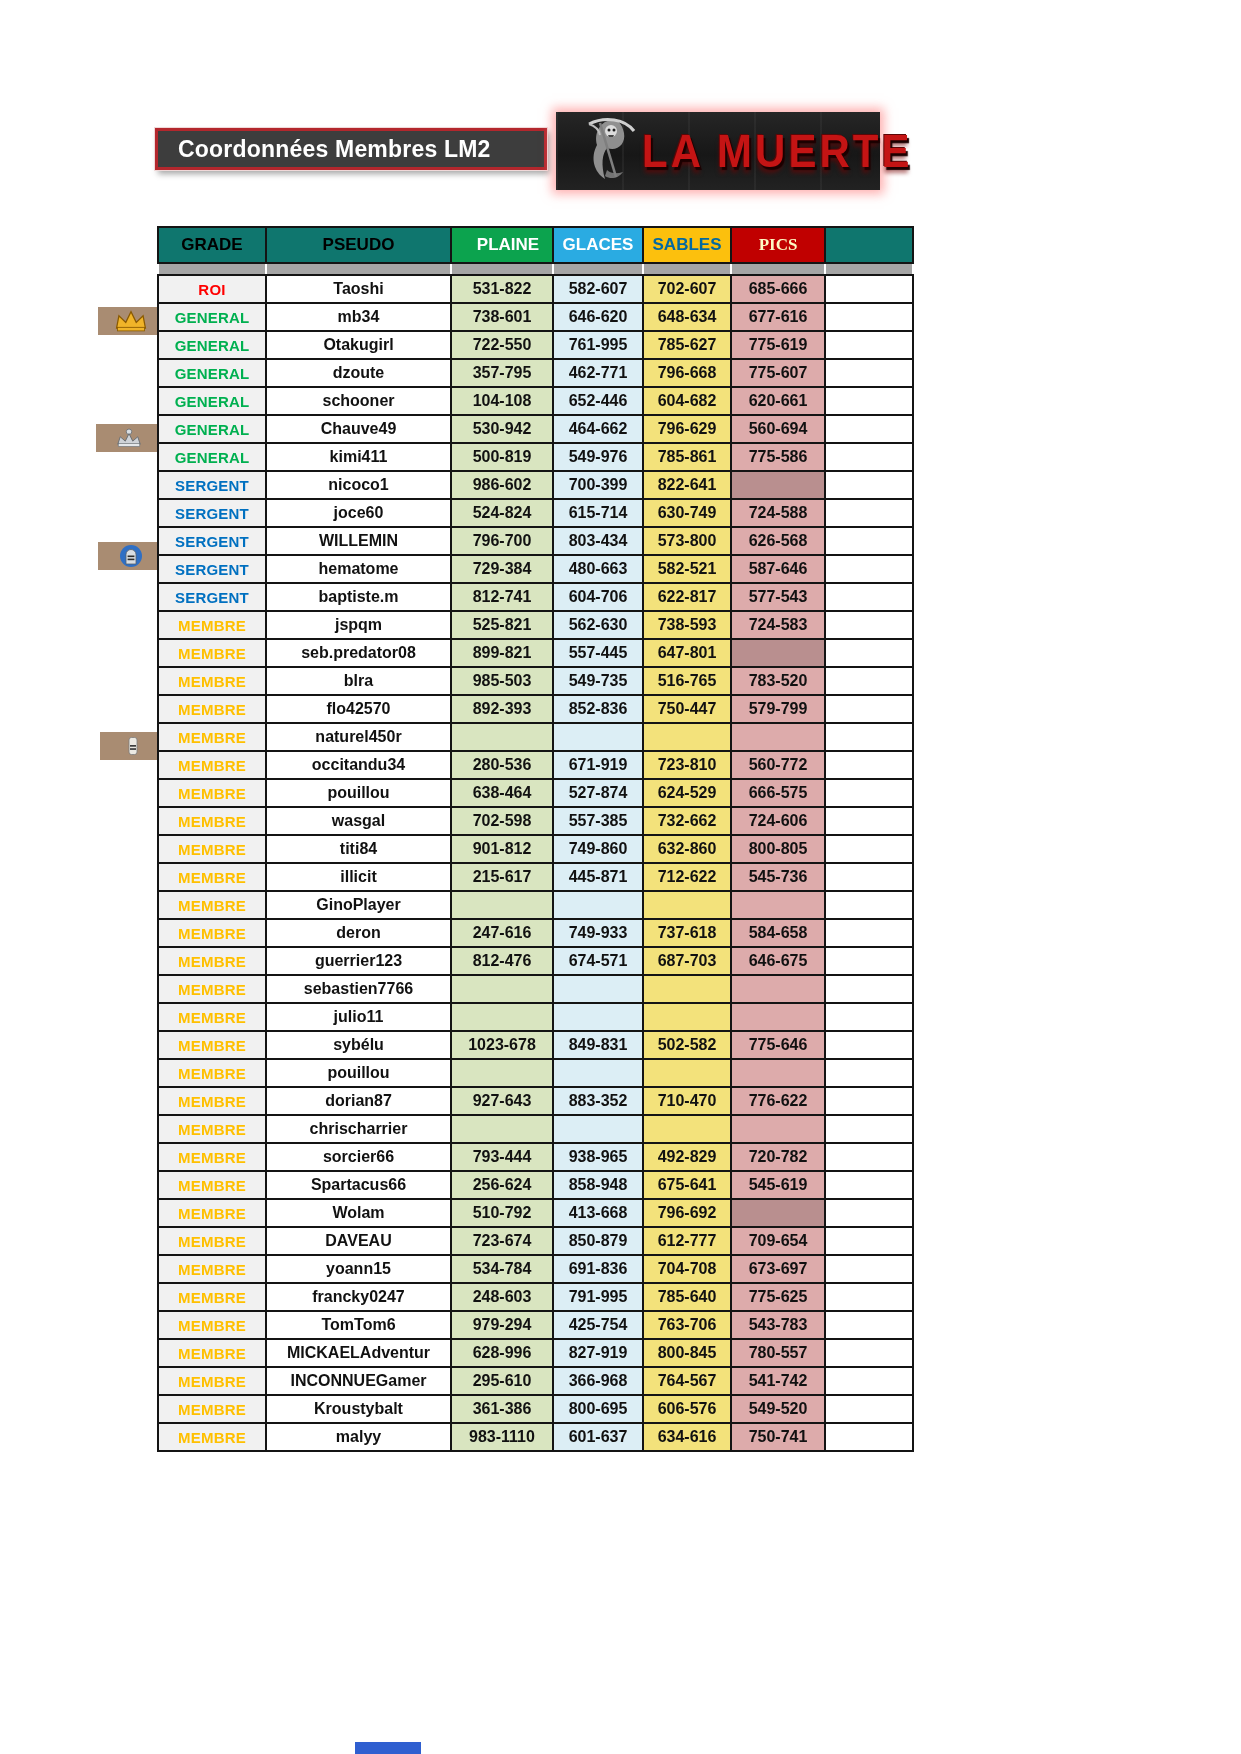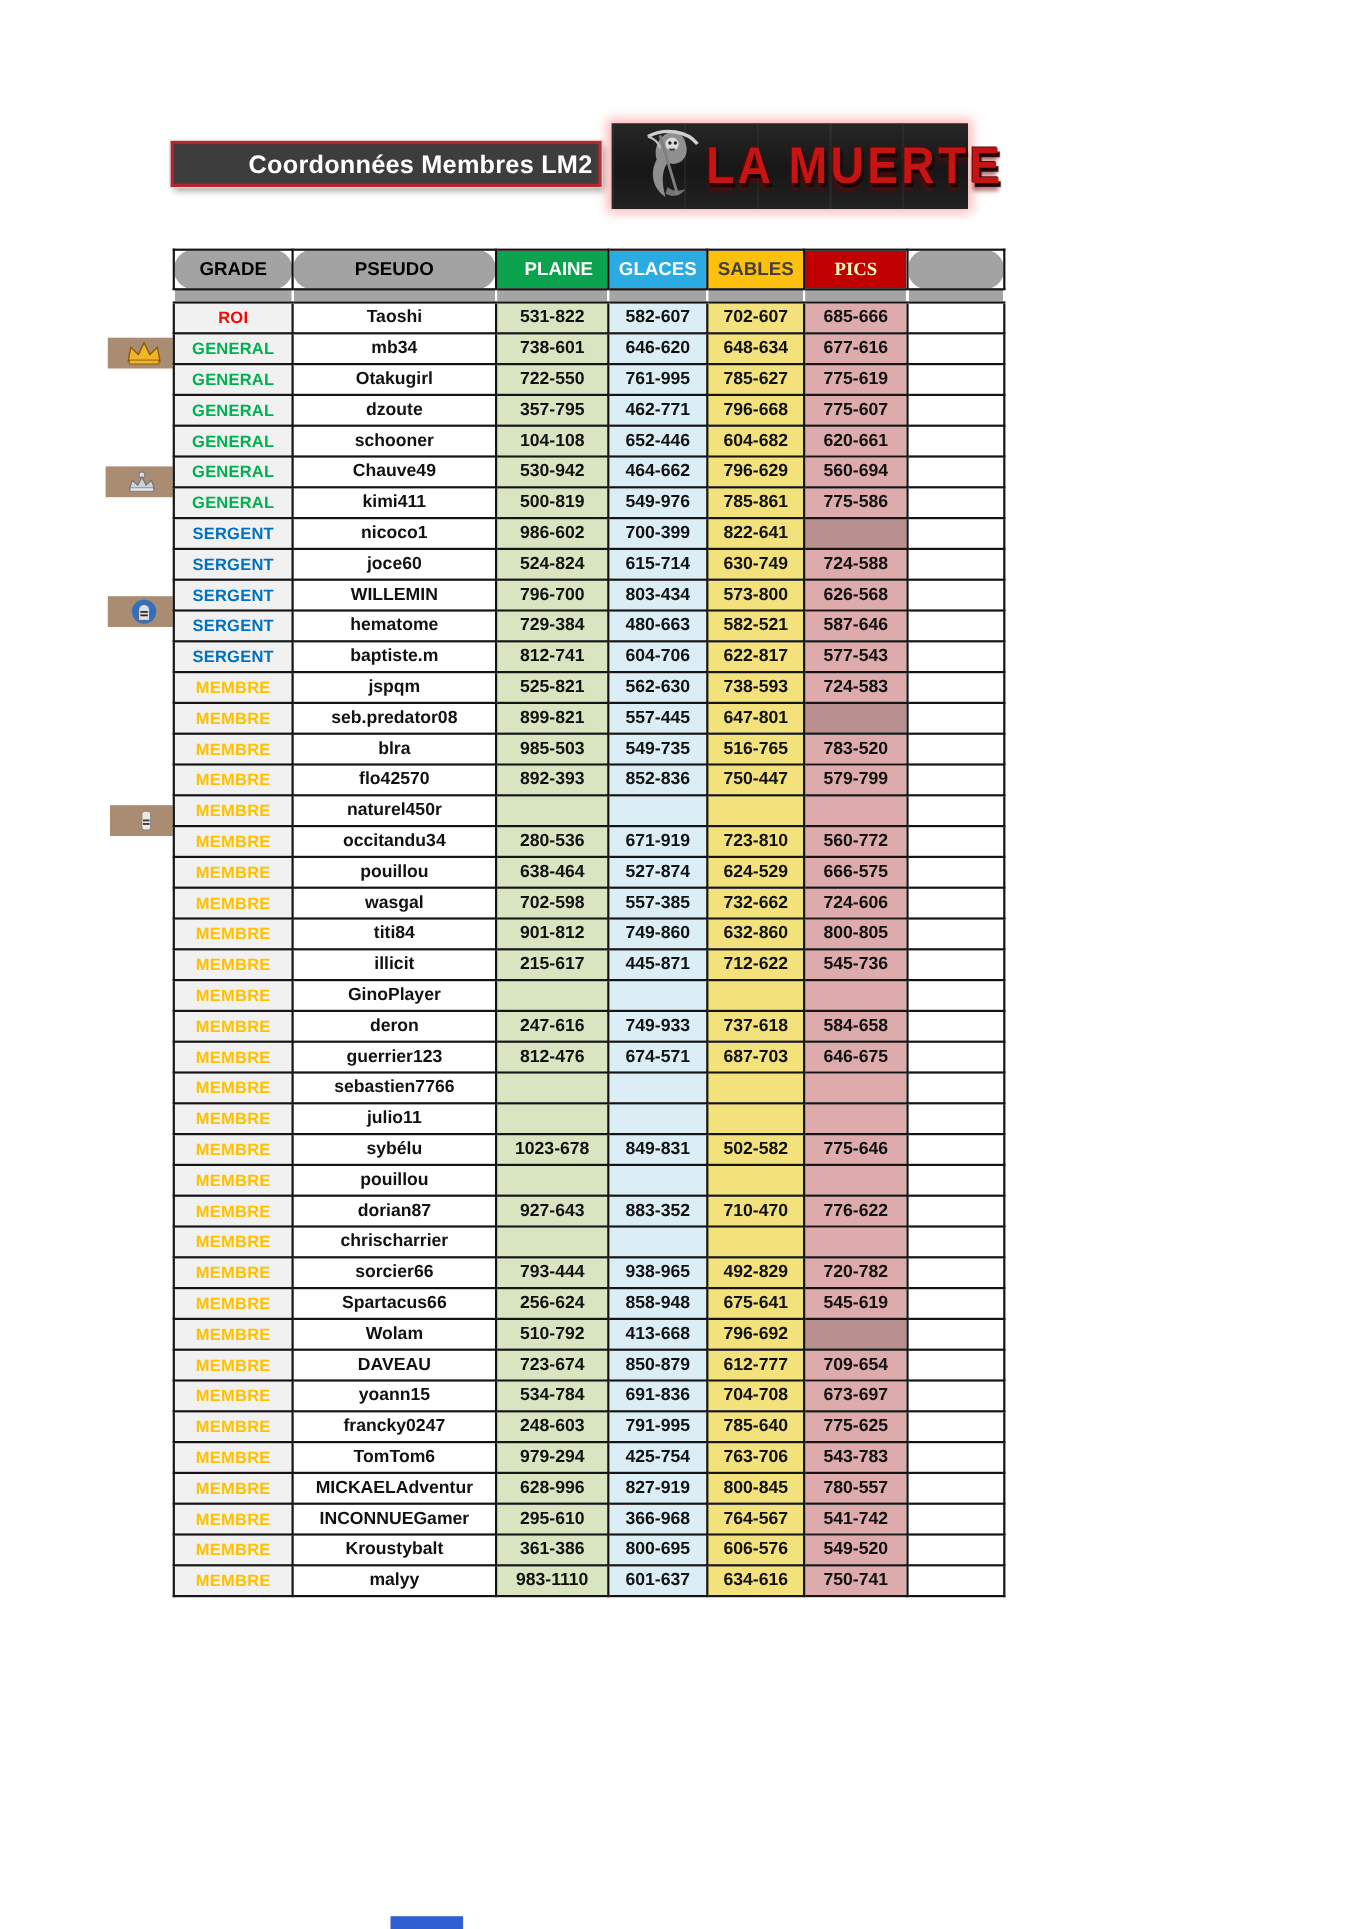--- a/index.html
+++ b/index.html
@@ -6,21 +6,21 @@
   body{font-family:"Liberation Sans",sans-serif;background:#ffffff;}
   .page{position:relative;width:1241px;height:1754px;background:#ffffff;overflow:hidden;}
 
   
   .title-box{
     position:absolute;left:155px;top:128px;width:392px;height:42px;
     background:#3d3d3d;border:3px solid #b3272d;outline:1px solid #f0d8d8;
     box-shadow:3px 4px 6px rgba(0,0,0,0.35);
     display:flex;align-items:center;box-sizing:border-box;padding-left:20px;
   }
-  .title-box span{color:#ffffff;font-weight:bold;font-size:23px;letter-spacing:0.2px;margin-left:48px;}
+  .title-box span{color:#ffffff;font-weight:bold;font-size:23px;letter-spacing:0.2px;}
 
   
   .logo{
     position:absolute;left:556px;top:112px;width:324px;height:78px;
     background:
       repeating-linear-gradient(90deg, rgba(70,70,70,0.25) 0 2px, rgba(0,0,0,0) 2px 66px),
       linear-gradient(180deg,#262626 0%,#171717 55%,#222222 100%);
     box-shadow:0 0 10px 4px rgba(255,150,150,0.75);
     display:flex;align-items:center;box-sizing:border-box;padding:0 10px 0 24px;
   }
@@ -39,24 +39,24 @@
   }
   .tbl th{height:34px;font-size:17px;}
   .tbl td{height:26px;font-size:16px;color:#111;}
   .col-grade{width:106px;}
   .col-pseudo{width:183px;}
   .col-plaine{width:88px;}
   .col-glaces{width:88px;}
   .col-sables{width:86px;}
   .col-pics{width:92px;}
   .col-extra{width:86px;}
-  th.col-grade,th.col-pseudo,th.col-extra{background:#a3a3a3;color:#000;border-radius:18px;}
+  th.col-grade,th.col-pseudo,th.col-extra{background:#0f766e;color:#000;}
   th.col-plaine{background:#0ca34e;color:#fff;padding-left:12px;}
   th.col-glaces{background:#2aabe2;color:#fff;}
-  th.col-sables{background:#fcc00d;color:#404040;}
+  th.col-sables{background:#fcc00d;color:#0369a1;}
   th.col-pics{background:#c00000;color:#fef9c3;font-family:Liberation Serif, serif;}
   tr.spacer td{height:10px;background:#a5a5a5;border-left:2px solid #ffffff;border-right:2px solid #ffffff;border-top:2px solid #141414;border-bottom:2px solid #141414;}
   td.col-grade{background:#f1f1f1;font-size:15px;letter-spacing:0.2px;}
   td.col-pseudo{background:#ffffff;}
   td.col-plaine{background:#d9e5c0;margin-top:20px;}
   td.col-glaces{background:#dceef5;}
   td.col-sables{background:#f3e27b;}
   td.col-pics{background:#ddabab;}
   td.col-pics.dark-empty{background:#b98f8f;}
   td.col-extra{background:#ffffff;}

